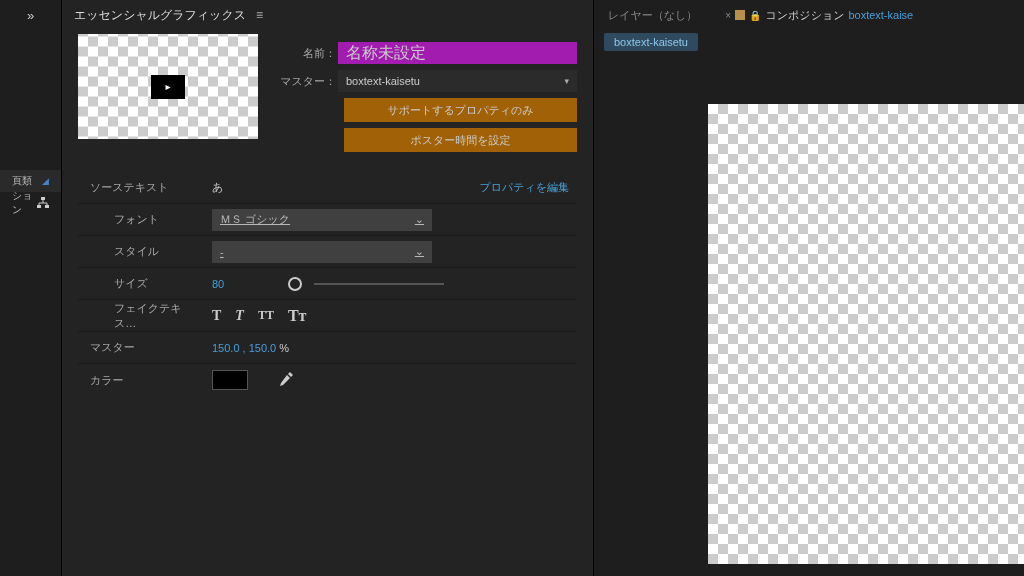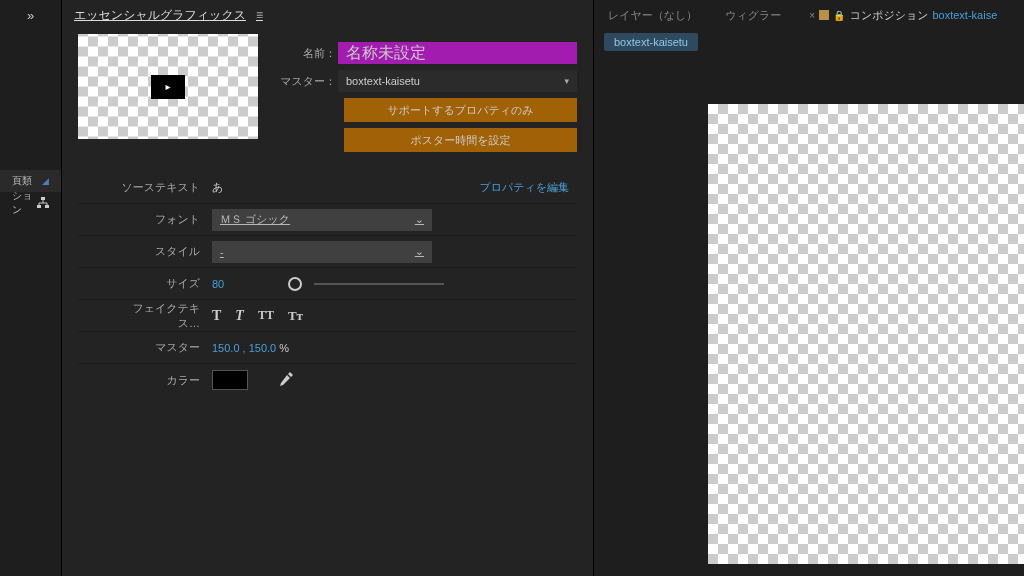--- a/index.html
+++ b/index.html
@@ -6,33 +6,33 @@
 body { background:#1e1e1e; color:#b9b9b9; font-size:11px; width:1024px; height:576px; overflow:hidden; position:relative; }
 .main { display:flex; height:100%; }
 .left-strip { width:62px; background:#1e1e1e; border-right:1px solid #000; display:flex; flex-direction:column; }
 .left-strip .expand { height:30px; display:flex; align-items:center; justify-content:center; color:#ccc; font-size:13px; }
 .left-strip .tabs { margin-top:140px; }
 .left-strip .tab-item { height:22px; display:flex; align-items:center; padding:0 12px; font-size:10px; }
 .left-strip .tab-item.active { background:#2a2a2a; }
 .left-strip .tri { color:#4a7fc1; margin-left:auto; font-size:9px; }
 .left-strip .icon-box { width:14px; height:14px; margin-left:auto; display:flex; align-items:center; justify-content:center; }
 .center { flex:0 0 532px; background:#232323; border-right:1px solid #000; display:flex; flex-direction:column; }
-.panel-title { height:30px; display:flex; align-items:center; padding:0 12px; font-size:12px; color:#ddd; gap:10px;text-decoration:underline; }
+.panel-title { height:30px; display:flex; align-items:center; padding:0 12px; font-size:12px; color:#ddd; gap:10px; }
 .panel-title .menu { color:#aaa; }
 .header-area { padding:4px 16px 12px; display:flex; gap:18px; }
 .thumb { width:180px; height:105px; background:repeating-conic-gradient(#ccc 0% 25%, #fff 0% 50%) 0/20px 20px; position:relative; }
 .thumb .dark { position:absolute; left:50%; top:50%; transform:translate(-50%,-50%); width:34px; height:24px; background:#000; display:flex; align-items:center; justify-content:center; color:#fff; font-size:10px; }
 .fields { flex:1; display:flex; flex-direction:column; gap:6px; padding-top:8px; }
 .field-row { display:flex; align-items:center; gap:2px; }
 .field-label { width:60px; text-align:right; color:#aaa; font-size:11px; }
 .text-input { flex:1; background:#a21caf; border:none; color:#ccc; padding:4px 8px; height:22px; font-size:16px; }
 .dropdown { flex:1; background:#2b2b2b; color:#ccc; padding:4px 8px; height:22px; display:flex; align-items:center; justify-content:space-between; font-size:11px; }
 .dropdown .chev { color:#aaa; font-size:9px; }
 .btn-wide { background:#a16207; color:#ccc; height:24px; display:flex; align-items:center; justify-content:center; font-size:11px; margin-left:68px; }
-.props { padding:8px 16px; display:flex; flex-direction:column;text-align:right; }
+.props { padding:8px 16px; display:flex; flex-direction:column; }
 .prop-row { display:flex; align-items:center; height:32px; gap:12px; border-bottom:1px solid #1a1a1a; padding-left:12px; }
 .prop-label { width:110px; color:#aaa; font-size:11px; }
 .prop-label.indent { padding-left:24px; }
 .prop-val { color:#4a9fd8; font-size:11px; }
 .prop-static { color:#ccc; font-size:11px; }
 .edit-link { margin-left:auto; color:#4a9fd8; font-size:11px; padding-right:8px; }
 .sel { background:#404040; width:220px; height:22px; display:flex; align-items:center; justify-content:space-between; padding:0 8px; font-size:11px;text-decoration:underline; }
 .slider { display:flex; align-items:center; gap:12px; }
 .slider .knob { width:14px; height:14px; border:2px solid #ccc; border-radius:50%; background:#232323; }
 .slider .track { width:130px; height:2px; background:#555; }
@@ -133,21 +133,21 @@
           <div class="knob"></div>
           <div class="track"></div>
         </div>
       </div>
       <div class="prop-row">
         <div class="prop-label indent">フェイクテキス…</div>
         <div class="fake-btns">
           <span>T</span>
           <span style="font-style:italic">T</span>
           <span style="font-size:12px">TT</span>
-          <span style="font-size:13px">Tᴛ</span>
+          <span style="font-size:16px">Tᴛ</span>
         </div>
       </div>
       <div class="prop-row">
         <div class="prop-label">マスター</div>
         <div>
           <span class="prop-val">150.0 , 150.0</span><span class="prop-static"> %</span>
         </div>
       </div>
       <div class="prop-row" style="border-bottom:none">
         <div class="prop-label">カラー</div>
@@ -159,23 +159,20 @@
         </div>
       </div>
     </div>
   </div>
 
   <div class="right">
     <div class="right-tabs">
       <div class="rtab">
         <span>レイヤー（なし）</span>
       </div>
-      <div class="rtab">
-        <span>ウィグラー</span>
-      </div>
       <div class="rtab active">
         <span class="x">×</span>
         <span class="sq"></span>
         <span class="lock">🔒</span>
         <span>コンポジション</span>
         <span class="lbl-blue">boxtext-kaise</span>
       </div>
     </div>
     <div class="sub-tab">
       <div class="chip">boxtext-kaisetu</div>

